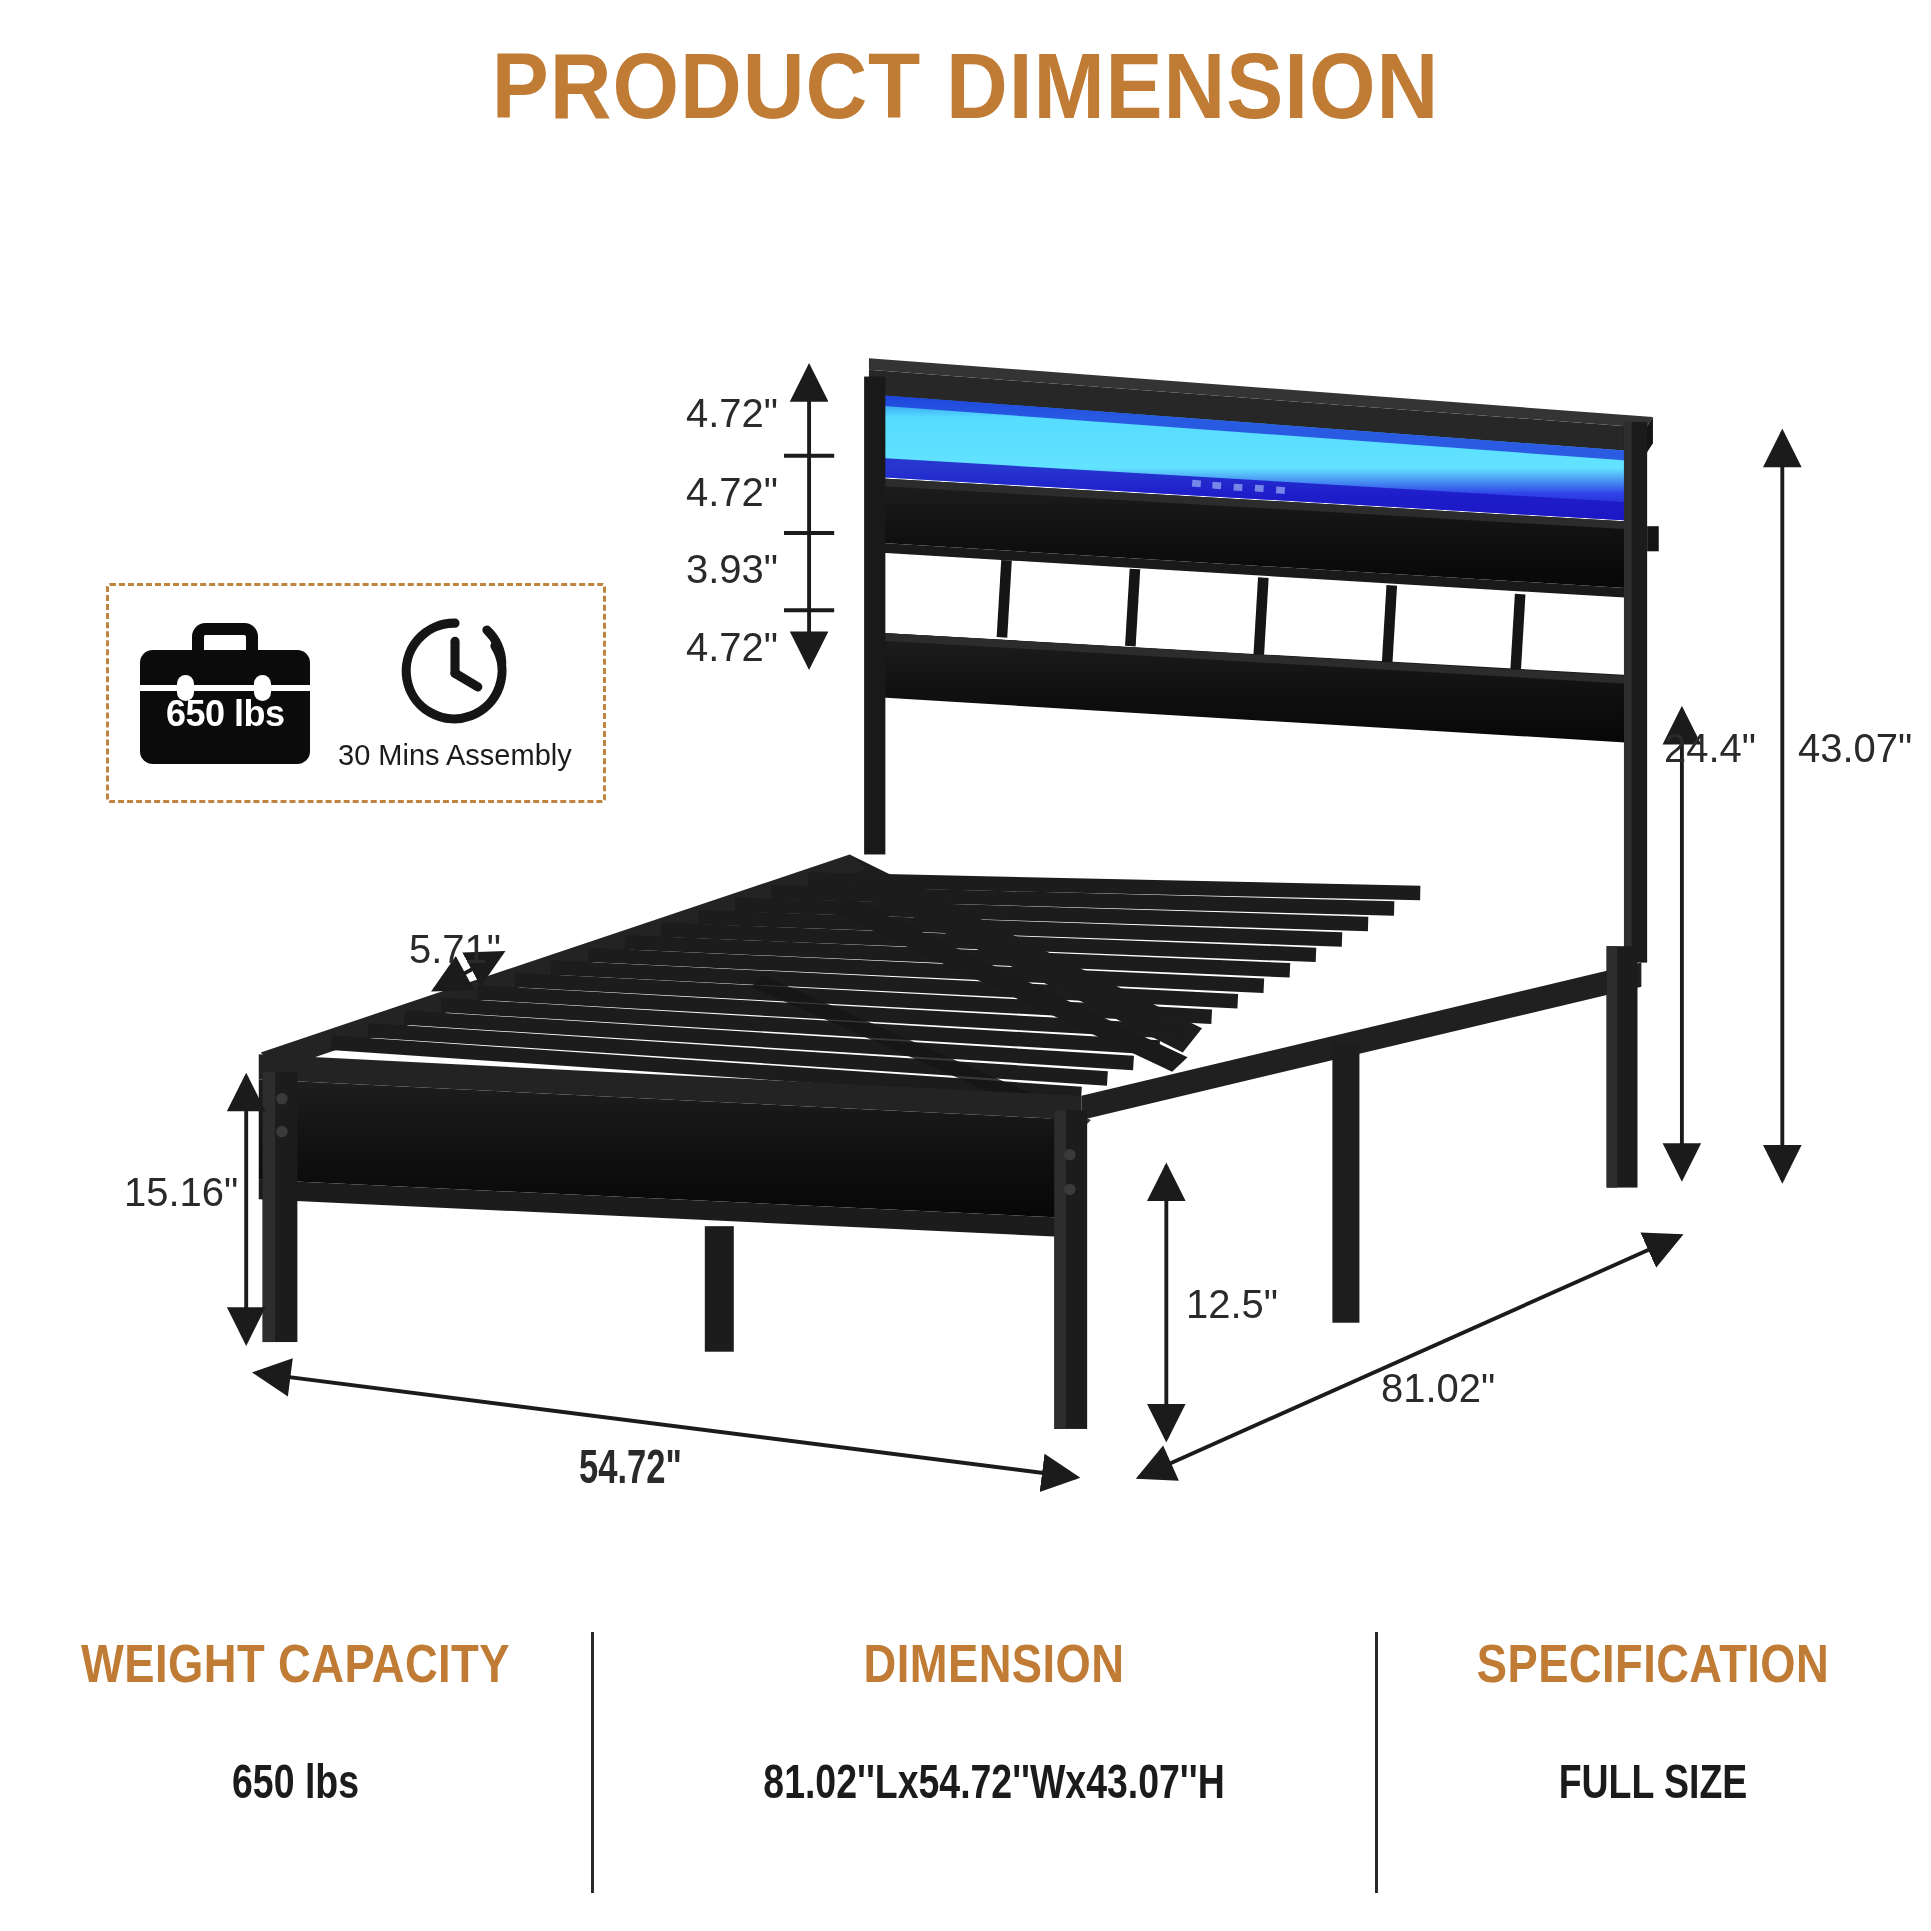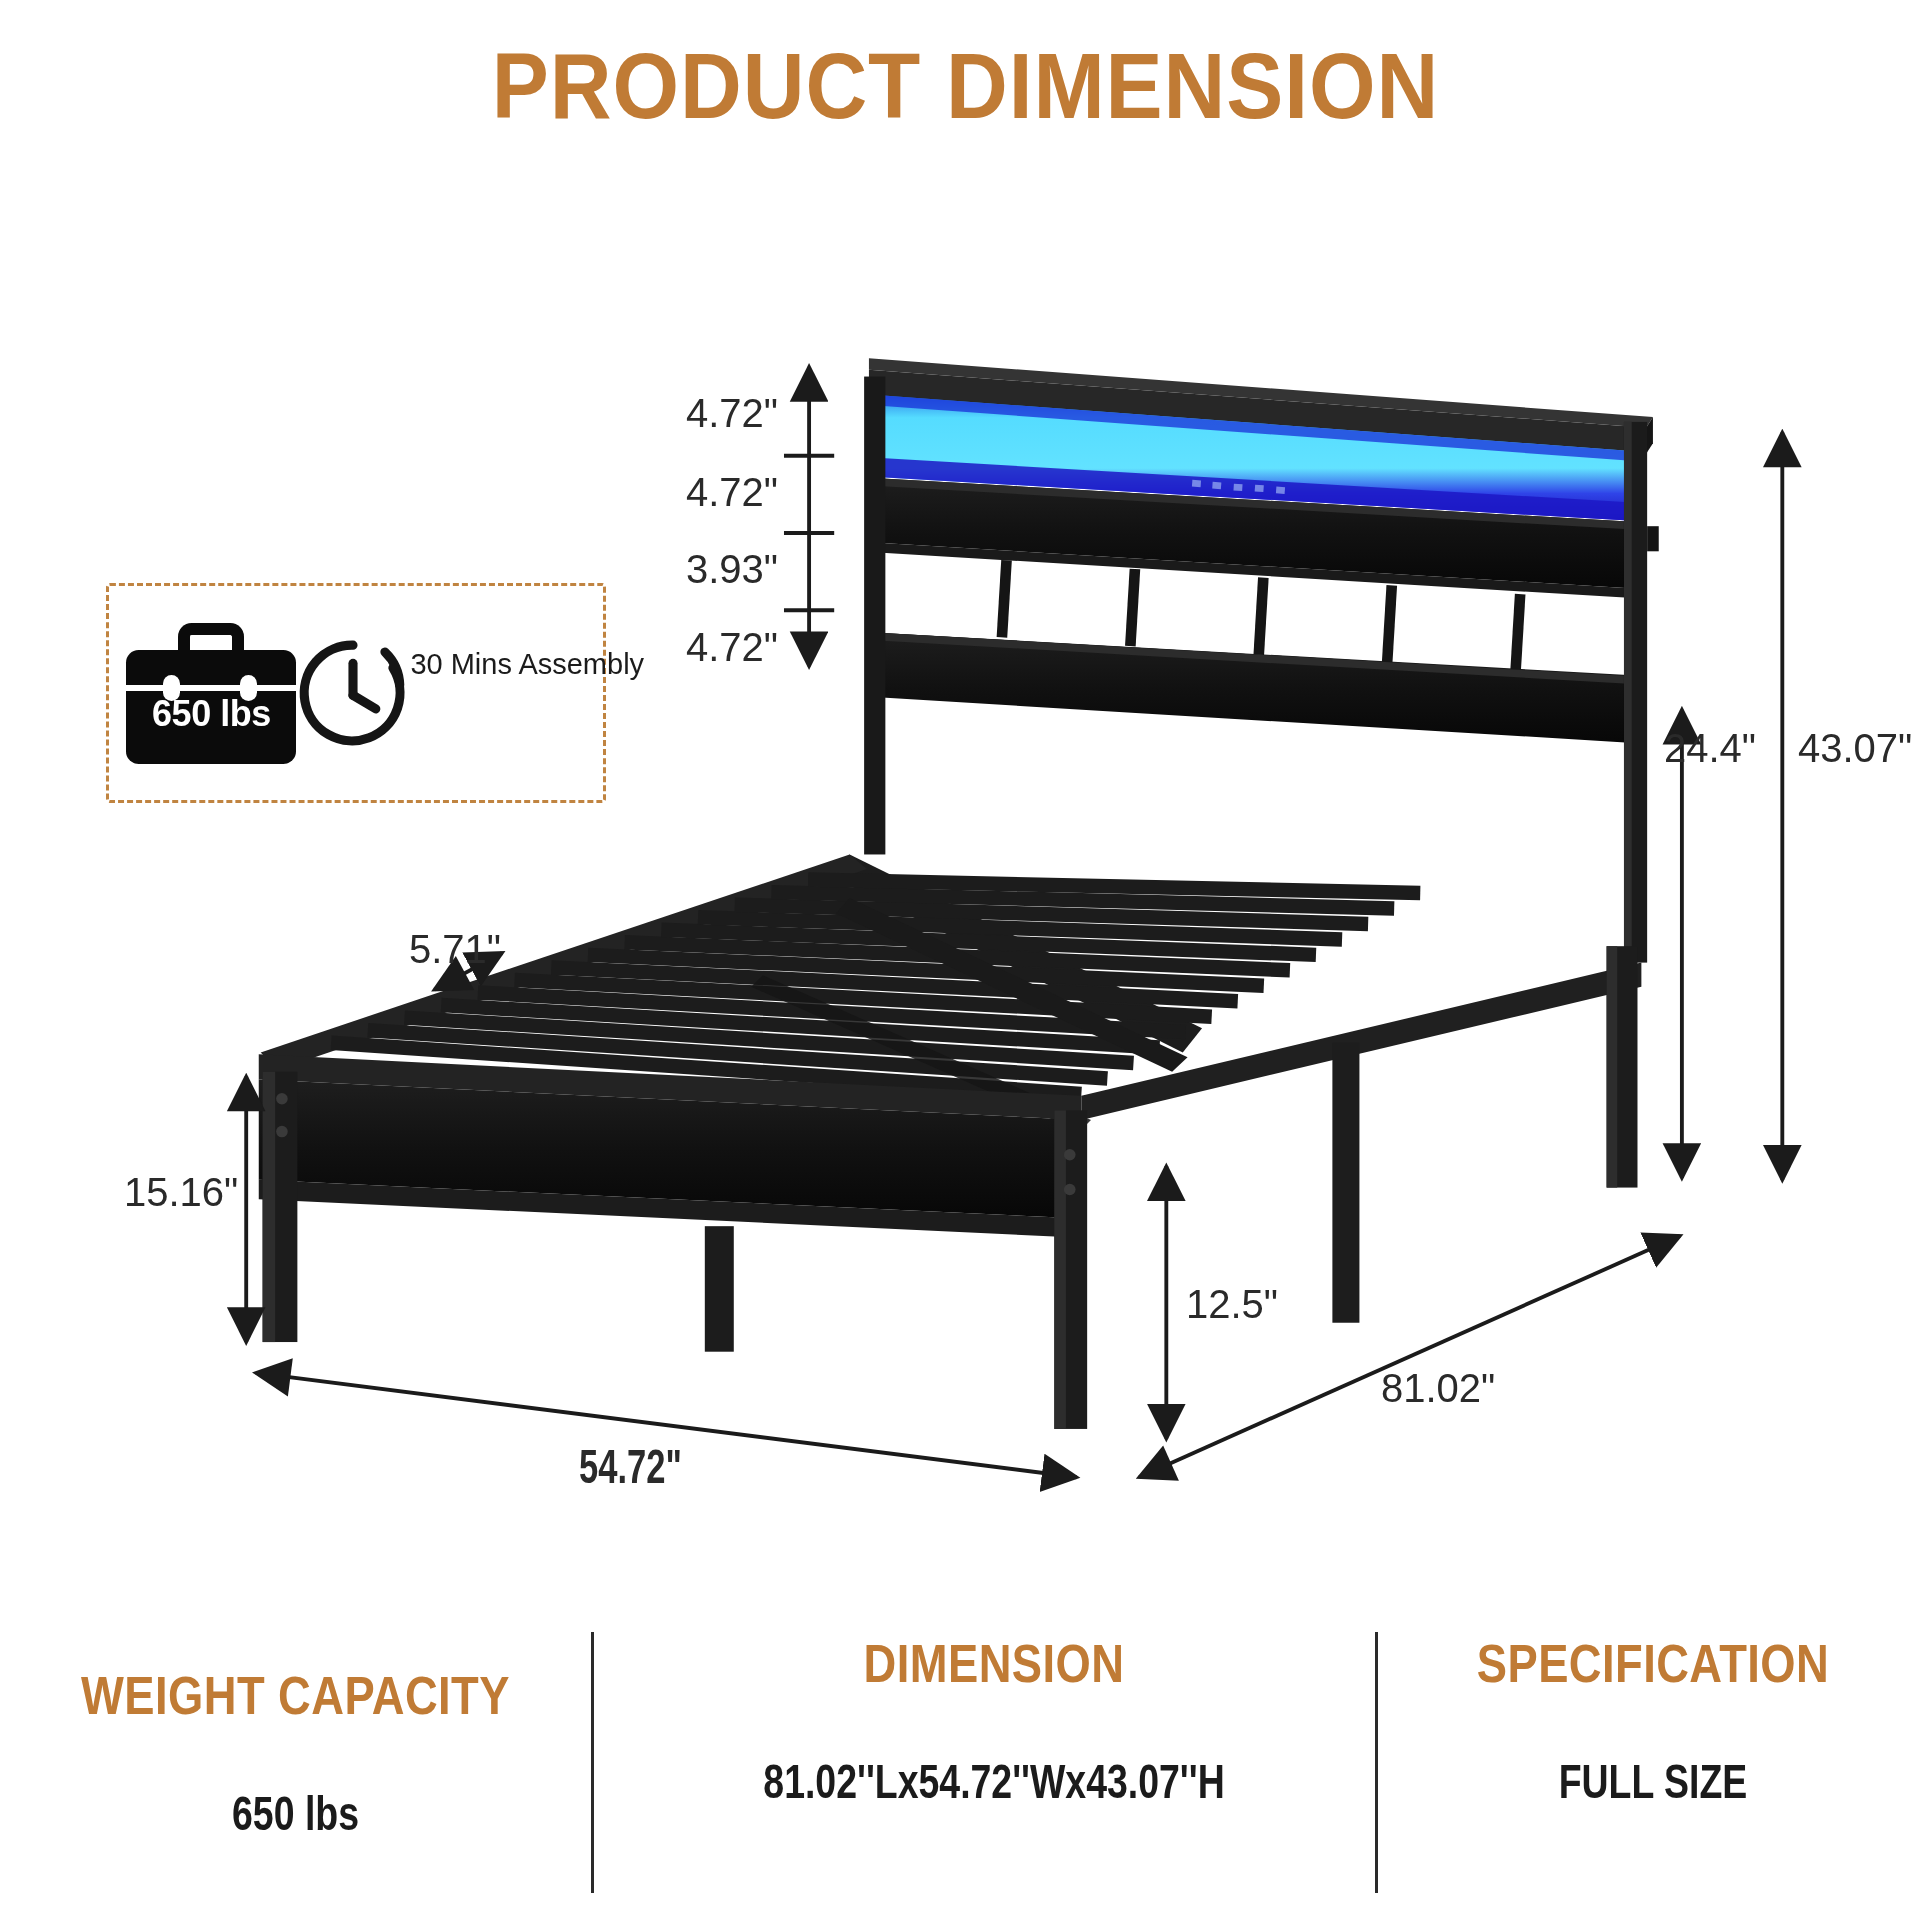--- a/index.html
+++ b/index.html
@@ -61,21 +61,21 @@
     background: #ffffff; border-radius: 8.7px; top: 52px;
   }
   .tb-latch.l { left: 37px; }
   .tb-latch.r { left: 114px; }
   .tb-text {
     position: absolute; left: 0; top: 70px;
     width: 170px; text-align: center;
     color: #ffffff; font-size: 36px; font-weight: 700;
     letter-spacing: -0.5px;
   }
-  .clock-wrap { display: flex; align-items: flex-start; }
+  .clock-wrap { display: flex; flex-direction: column; align-items: center; }
   .clock-svg { width: 114px; height: 114px; display:block; }
   .assembly-text {
     margin-top: 11.6px;
     font-size: 29px; color: #1b1b1b; font-weight: 400;
     white-space: nowrap;
   }
 
   
   .dim {
     position: absolute;
@@ -288,21 +288,21 @@
   <div class="dim" style="left:124px; top:1170px;">15.16"</div>
   <div class="dim" style="left:1186px; top:1282px;">12.5"</div>
 
   <div class="dim narrow" style="left:579px; top:1439px; font-size:48px;">54.72"</div>
   <div class="dim" style="left:1381px; top:1366px;">81.02"</div>
 
   <div class="bottom">
     <div class="vdiv" style="left:591px;"></div>
     <div class="vdiv" style="left:1375px;"></div>
 
-    <div class="bcol" style="left:0px; width:591px;margin-top:32px;">
+    <div class="bcol" style="left:0px; width:591px;">
       <div class="bhead">WEIGHT CAPACITY</div>
       <div class="bval">650 lbs</div>
     </div>
 
     <div class="bcol" style="left:602px; width:784px;">
       <div class="bhead">DIMENSION</div>
       <div class="bval">81.02''Lx54.72''Wx43.07''H</div>
     </div>
 
     <div class="bcol" style="left:1375px; width:556px;">

